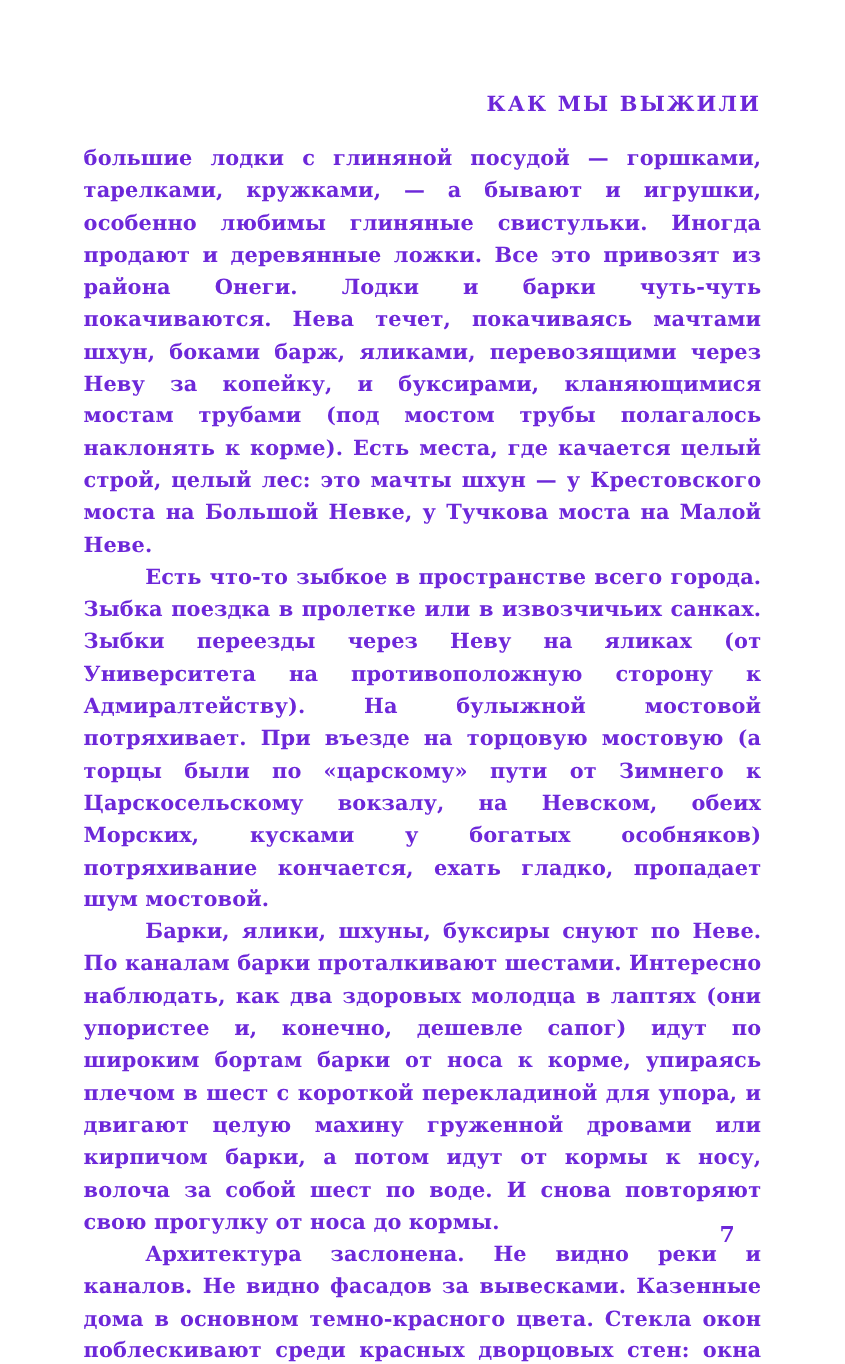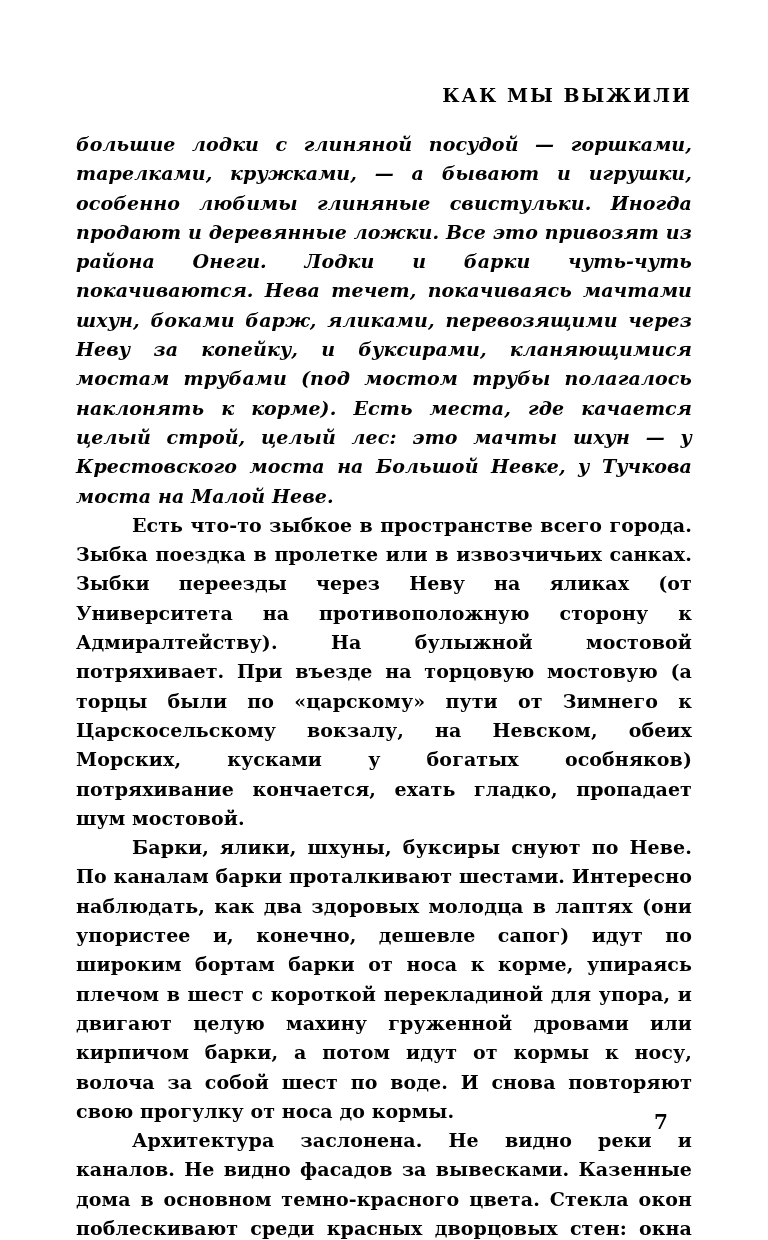--- a/index.html
+++ b/index.html
@@ -5,21 +5,21 @@
   html, body {
     margin: 0;
     padding: 0;
     background: #ffffff;
   }
   .book-page {
     position: relative;
     width: 768px;
     height: 1240px;
     background: #ffffff;
-    color: #000000;
+    color: #6d28d9;
     font-family: "DejaVu Serif", "Liberation Serif", serif;
     overflow: hidden;
   }
   .running-head {
     position: absolute;
     top: 84px;
     left: 76px;
     right: 76px;
     text-align: right;
     font-size: 19px;
@@ -38,21 +38,20 @@
     font-weight: bold;
     letter-spacing: 0.1px;
   }
   .body-text p {
     margin: 0;
     padding: 0;
     text-indent: 56px;
   }
   .body-text p.no-indent {
     text-indent: 0;
-    font-style: italic;
   }
   .page-number {
     position: absolute;
     top: 1110px;
     left: 76px;
     right: 100px;
     text-align: right;
     font-size: 20px;
     font-weight: bold;
   }

